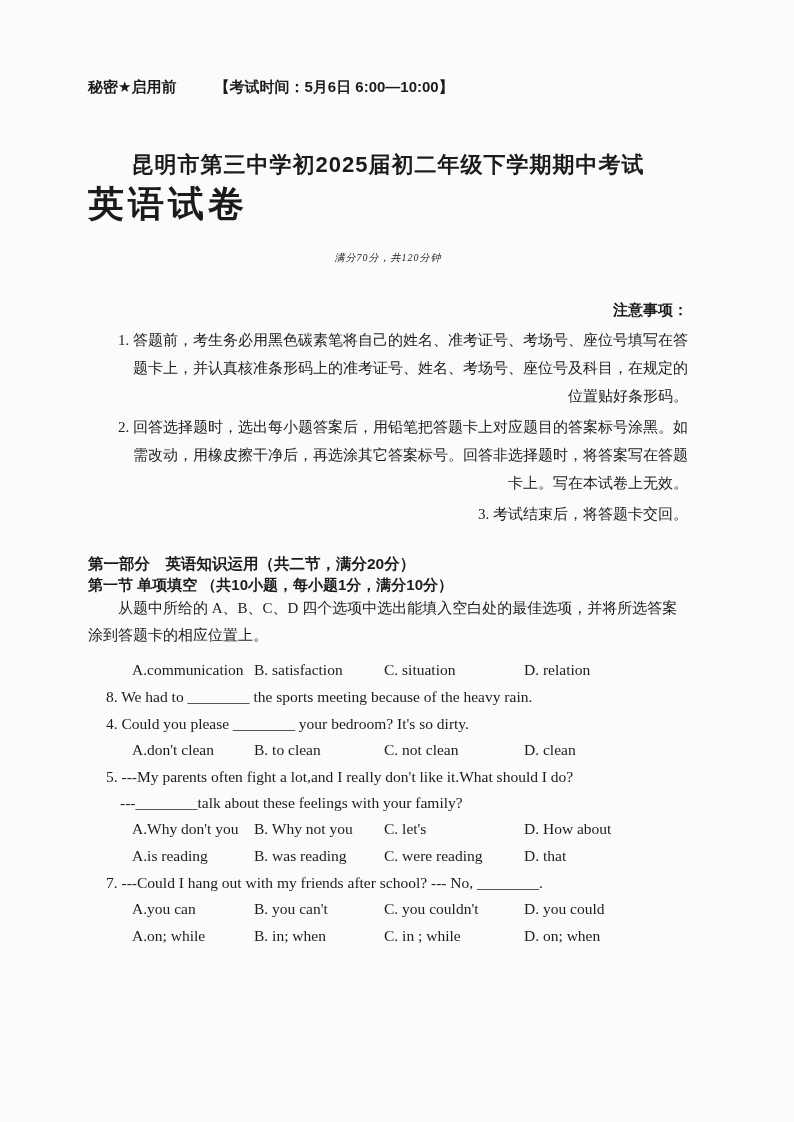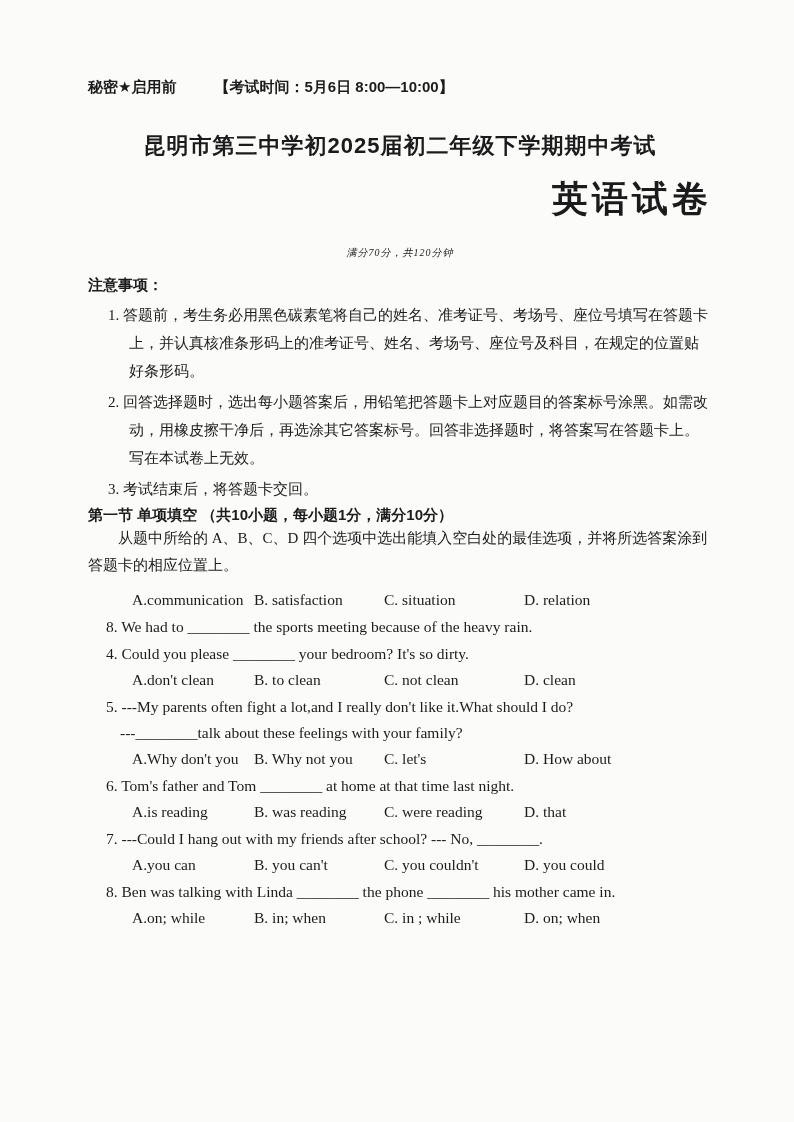--- a/index.html
+++ b/index.html
@@ -2,38 +2,38 @@
 <html><head>
 <meta charset="utf-8">
 <style>
   html,body{margin:0;padding:0;}
   body{
     width:794px;height:1122px;
     background:#fbfbfa;color:#1b1b1b;
     font-family:"Liberation Serif","DejaVu Serif",serif;
     overflow:hidden;
   }
-  .page{box-sizing:border-box;width:794px;height:1122px;padding:78px 82px 0 88px;}
+  .page{box-sizing:border-box;width:794px;height:1122px;padding:78px 106px 0 88px;}
   .header-row{
     display:flex;align-items:baseline;gap:38px;
     font-family:"Liberation Sans","DejaVu Sans",sans-serif;
     font-weight:bold;font-size:15px;
   }
   .school-title{
     text-align:center;font-family:"Liberation Sans","DejaVu Sans",sans-serif;
-    font-weight:bold;font-size:22px;margin-top:34px;letter-spacing:1px;
+    font-weight:bold;font-size:22px;margin-top:53px;letter-spacing:1px;
   }
   .paper-title{
-    text-align:right;font-family:"Liberation Sans","DejaVu Sans",sans-serif;
-    font-weight:bold;font-size:36px;margin-top:14px;letter-spacing:4px;
+    text-align:left;font-family:"Liberation Sans","DejaVu Sans",sans-serif;
+    font-weight:bold;font-size:36px;letter-spacing:4px;
   }
   .score-info{
     text-align:center;font-style:italic;font-size:10px;margin-top:22px;letter-spacing:1px;
   }
-  .notice{margin-top:16px;font-size:15px;}
+  .notice{margin-top:36px;font-size:15px;text-align:right;}
   .notice-heading{
     font-family:"Liberation Sans","DejaVu Sans",sans-serif;
     font-weight:bold;font-size:15px;margin-bottom:6px;
   }
   .notice-item{
     line-height:28px;margin-left:20px;padding-left:21px;text-indent:-21px;
     margin-bottom:3px;
   }
   .part-heading{
     font-family:"Liberation Sans","DejaVu Sans",sans-serif;
@@ -57,62 +57,61 @@
   .opt-2{width:140px;}
   .opt-3{width:auto;}
 </style>
 </head>
 <body>
 
 <div class="page">
 
   <div class="header-row">
     <span>秘密★启用前</span>
-    <span>【考试时间：5月6日 8:00—10:00】</span>
+    <span>【考试时间：5月6日 6:00—10:00】</span>
   </div>
 
   <div class="school-title">昆明市第三中学初2025届初二年级下学期期中考试</div>
   <div class="paper-title">英语试卷</div>
   <div class="score-info">满分70分，共120分钟</div>
 
   <div class="notice">
     <div class="notice-heading">注意事项：</div>
     <div id="notice-list">
         <div class="notice-item">1. 答题前，考生务必用黑色碳素笔将自己的姓名、准考证号、考场号、座位号填写在答题卡上，并认真核准条形码上的准考证号、姓名、考场号、座位号及科目，在规定的位置贴好条形码。</div>
         <div class="notice-item">2. 回答选择题时，选出每小题答案后，用铅笔把答题卡上对应题目的答案标号涂黑。如需改动，用橡皮擦干净后，再选涂其它答案标号。回答非选择题时，将答案写在答题卡上。写在本试卷上无效。</div>
         <div class="notice-item">3. 考试结束后，将答题卡交回。</div>
       </div>
   </div>
 
+  <div class="part-heading">第一部分　英语知识运用（共二节，满分20分）</div>
   <div class="sub-heading">第一节 单项填空 （共10小题，每小题1分，满分10分）</div>
   <div class="instructions">从题中所给的 A、B、C、D 四个选项中选出能填入空白处的最佳选项，并将所选答案涂到答题卡的相应位置上。</div>
 
   <div id="questions-list">
       <div class="question">
         <div class="options"><span class="opt opt-0">A.communication</span><span class="opt opt-1">B. satisfaction</span><span class="opt opt-2">C. situation</span><span class="opt opt-3">D. relation</span></div>
       </div>
       <div class="question">
         <div class="stem">8. We had to ________ the sports meeting because of the heavy rain.</div>
       </div>
       <div class="question">
         <div class="stem">4. Could you please ________ your bedroom? It's so dirty.</div>
         <div class="options"><span class="opt opt-0">A.don't clean</span><span class="opt opt-1">B. to clean</span><span class="opt opt-2">C. not clean</span><span class="opt opt-3">D. clean</span></div>
       </div>
       <div class="question">
         <div class="stem">5. ---My parents often fight a lot,and I really don't like it.What should I do?</div>
         <div class="stem cont">---________talk about these feelings with your family?</div>
         <div class="options"><span class="opt opt-0">A.Why don't you</span><span class="opt opt-1">B. Why not you</span><span class="opt opt-2">C. let's</span><span class="opt opt-3">D. How about</span></div>
       </div>
       <div class="question">
-        <div class="stem">6. Tom's father and Tom ________ at home at that time last night.</div>
         <div class="options"><span class="opt opt-0">A.is reading</span><span class="opt opt-1">B. was reading</span><span class="opt opt-2">C. were reading</span><span class="opt opt-3">D. that</span></div>
       </div>
       <div class="question">
         <div class="stem">7. ---Could I hang out with my friends after school? --- No, ________.</div>
         <div class="options"><span class="opt opt-0">A.you can</span><span class="opt opt-1">B. you can't</span><span class="opt opt-2">C. you couldn't</span><span class="opt opt-3">D. you could</span></div>
       </div>
       <div class="question">
-        <div class="stem">8. Ben was talking with Linda ________ the phone ________ his mother came in.</div>
         <div class="options"><span class="opt opt-0">A.on; while</span><span class="opt opt-1">B. in; when</span><span class="opt opt-2">C. in ; while</span><span class="opt opt-3">D. on; when</span></div>
       </div>
     </div>
 
 </div>
 
 </body></html>

